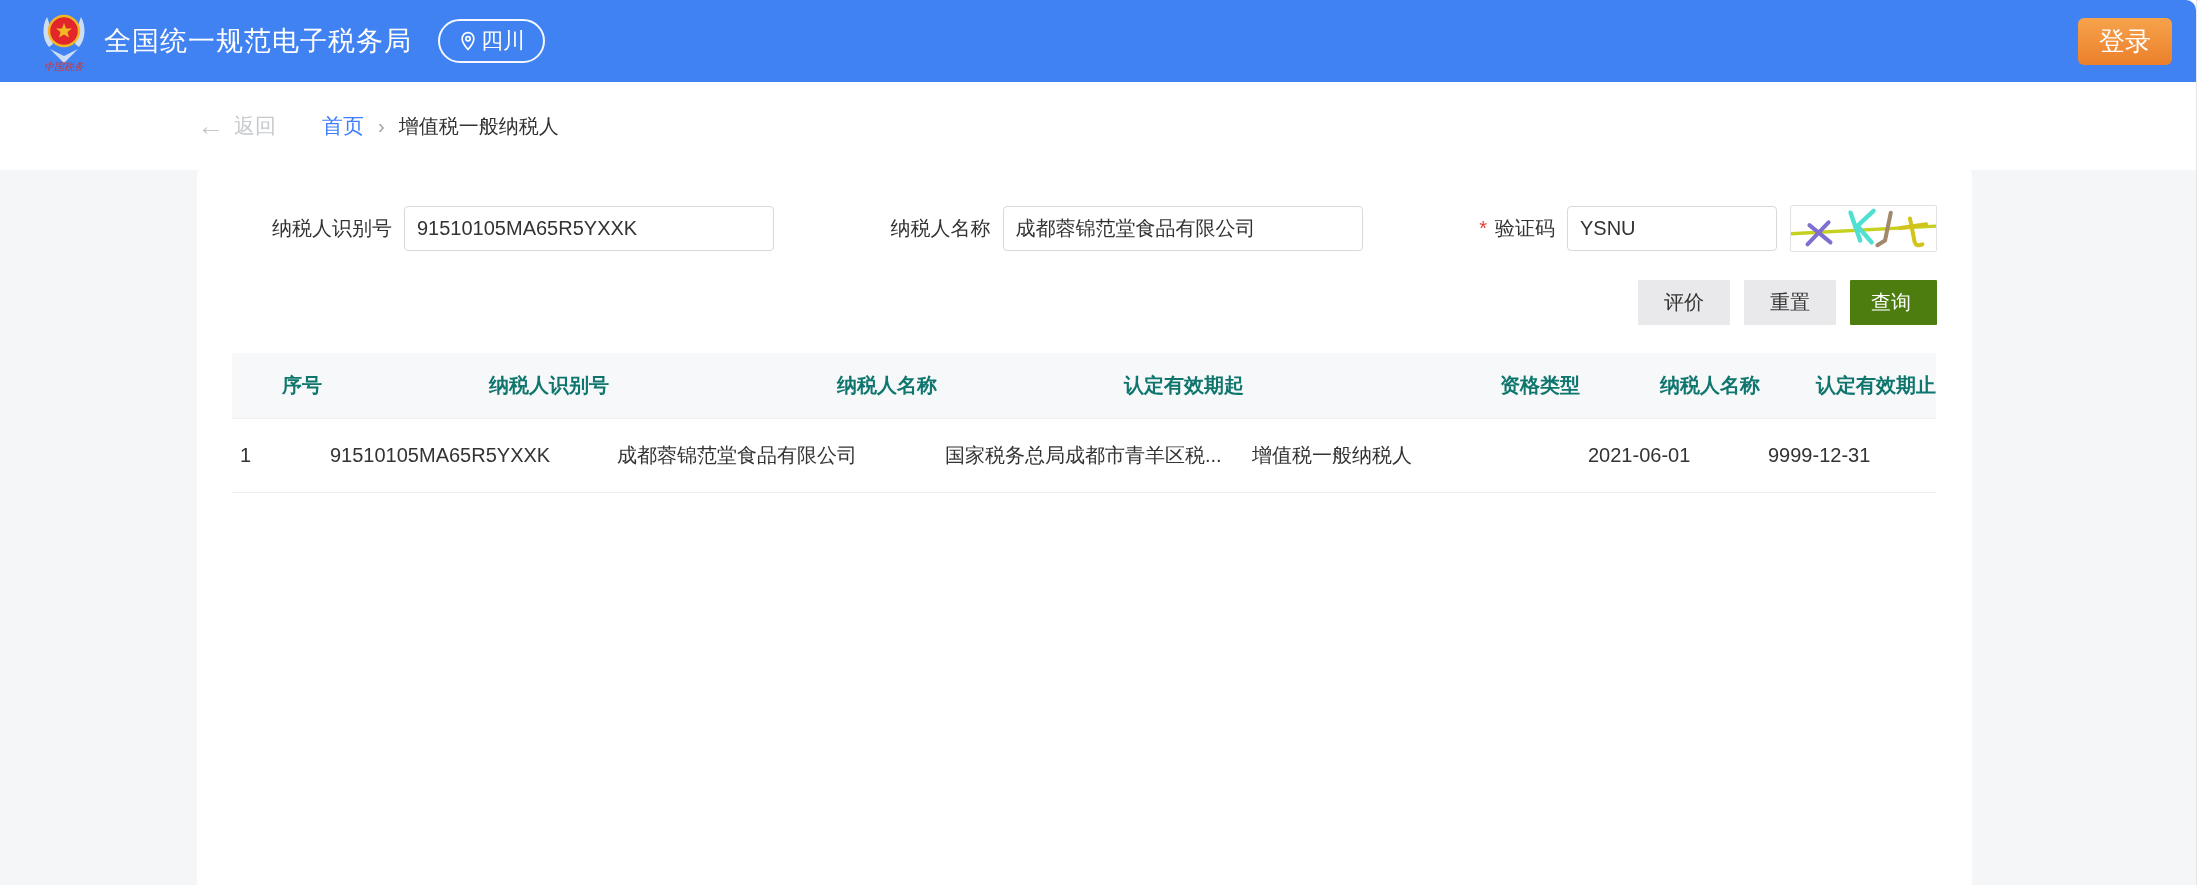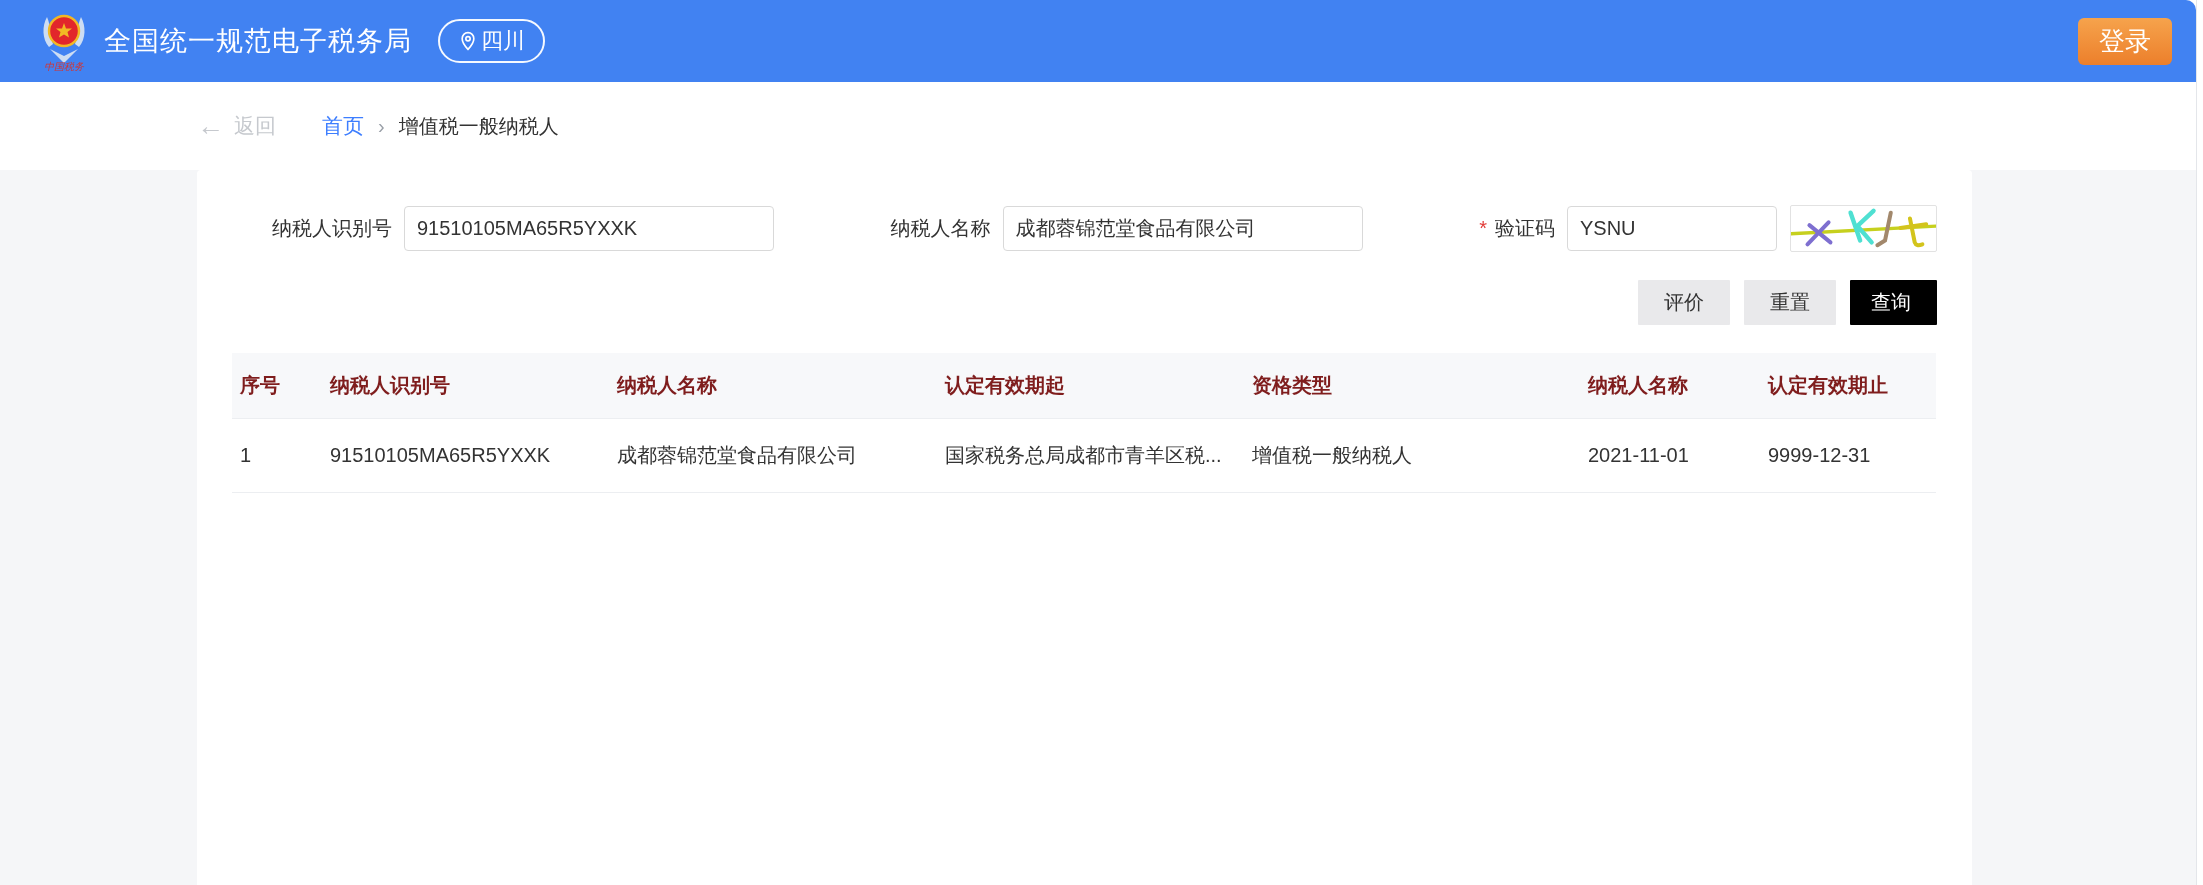--- a/index.html
+++ b/index.html
@@ -50,26 +50,26 @@
   .w-370 { width:370px; } .w-360 { width:360px; } .w-210 { width:210px; }
   .req-star { color:#e23c39; font-size:20px; margin-right:8px; }
   .captcha-box { width:147px; height:47px; margin-left:13px; border:1px solid #e2e2e2;
                  border-radius:2px; background:#fff; cursor:pointer; overflow:hidden; }
 
   
   .btn-row { display:flex; justify-content:flex-end; gap:14px; margin-top:28px; }
   .btn { height:45px; border:none; border-radius:1px; font-size:20px; cursor:pointer;
          padding:0 26px; font-family:"Liberation Sans","DejaVu Sans",sans-serif; }
   .btn-gray { background:#e9e9eb; color:#333; }
-  .btn-blue { background:#000000; color:#fff;padding-left:21px; }
+  .btn-blue { background:#4d7c0f; color:#fff;padding-left:21px; }
 
   
   .result-table { width:1704px; margin-top:28px; border-collapse:collapse; table-layout:fixed; }
-  .result-table th { height:65px; background:#f7f8fa; text-align:left; font-size:20px;
-                     font-weight:bold; color:#7f1d1d; padding-left:8px;
+  .result-table th { height:65px; background:#f7f8fa; text-align:right; font-size:20px;
+                     font-weight:bold; color:#0f766e; padding-left:8px;
                      border-bottom:1px solid #eceef1; white-space:nowrap; overflow:hidden; }
   .result-table td { height:74px; font-size:20px; color:#333; padding-left:8px;
                      border-bottom:1px solid #eceef1; white-space:nowrap; overflow:hidden; }
 </style>
 </head>
 <body>
 
 <div class="page">
   <div class="right-strip"></div>
 
@@ -166,21 +166,21 @@
               <th>认定有效期止</th>
             </tr>
           </thead>
           <tbody>
             <tr>
               <td>1</td>
               <td>91510105MA65R5YXXK</td>
               <td>成都蓉锦范堂食品有限公司</td>
               <td>国家税务总局成都市青羊区税...</td>
               <td>增值税一般纳税人</td>
-              <td>2021-11-01</td>
+              <td>2021-06-01</td>
               <td>9999-12-31</td>
             </tr>
           </tbody>
         </table>
 
       </div>
     </div>
   </div>
 </div>
 

